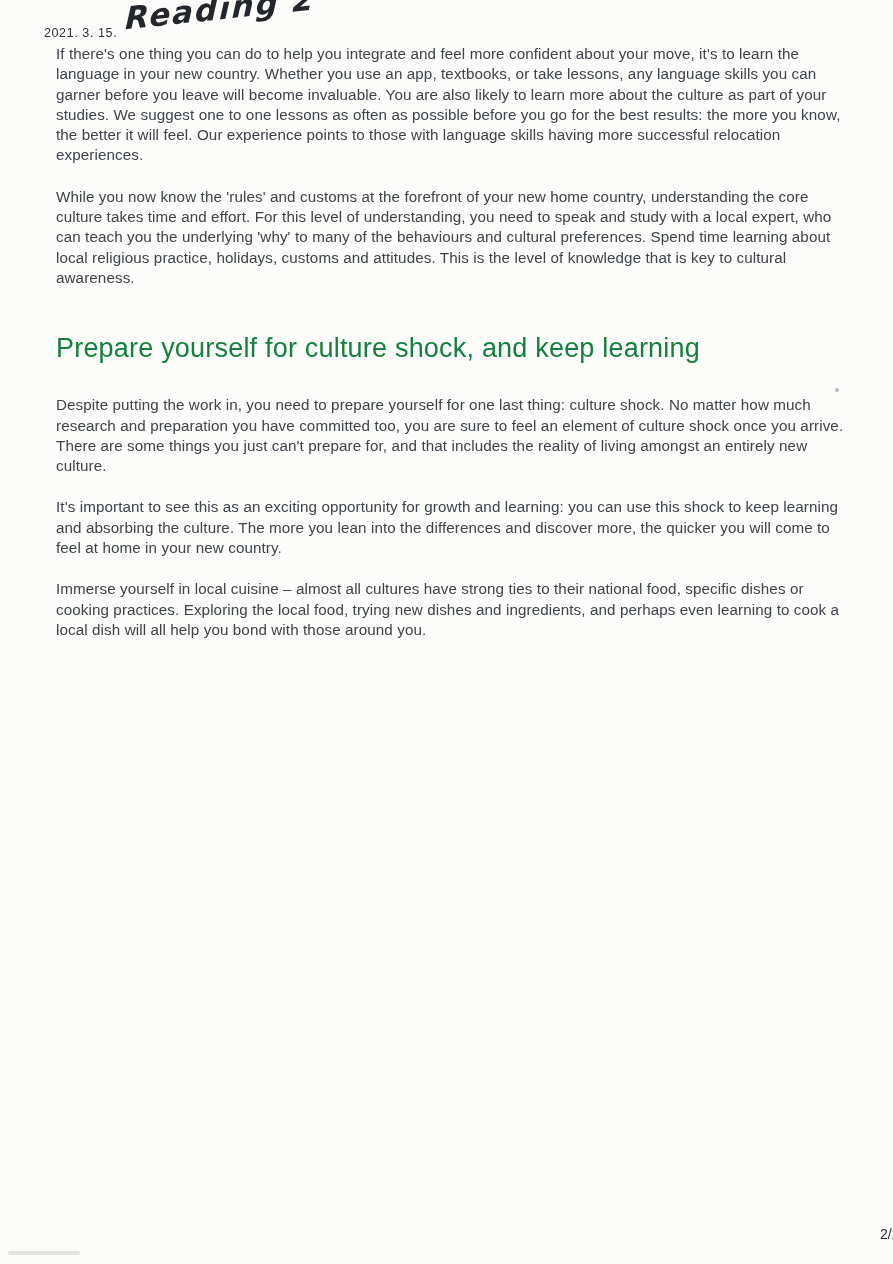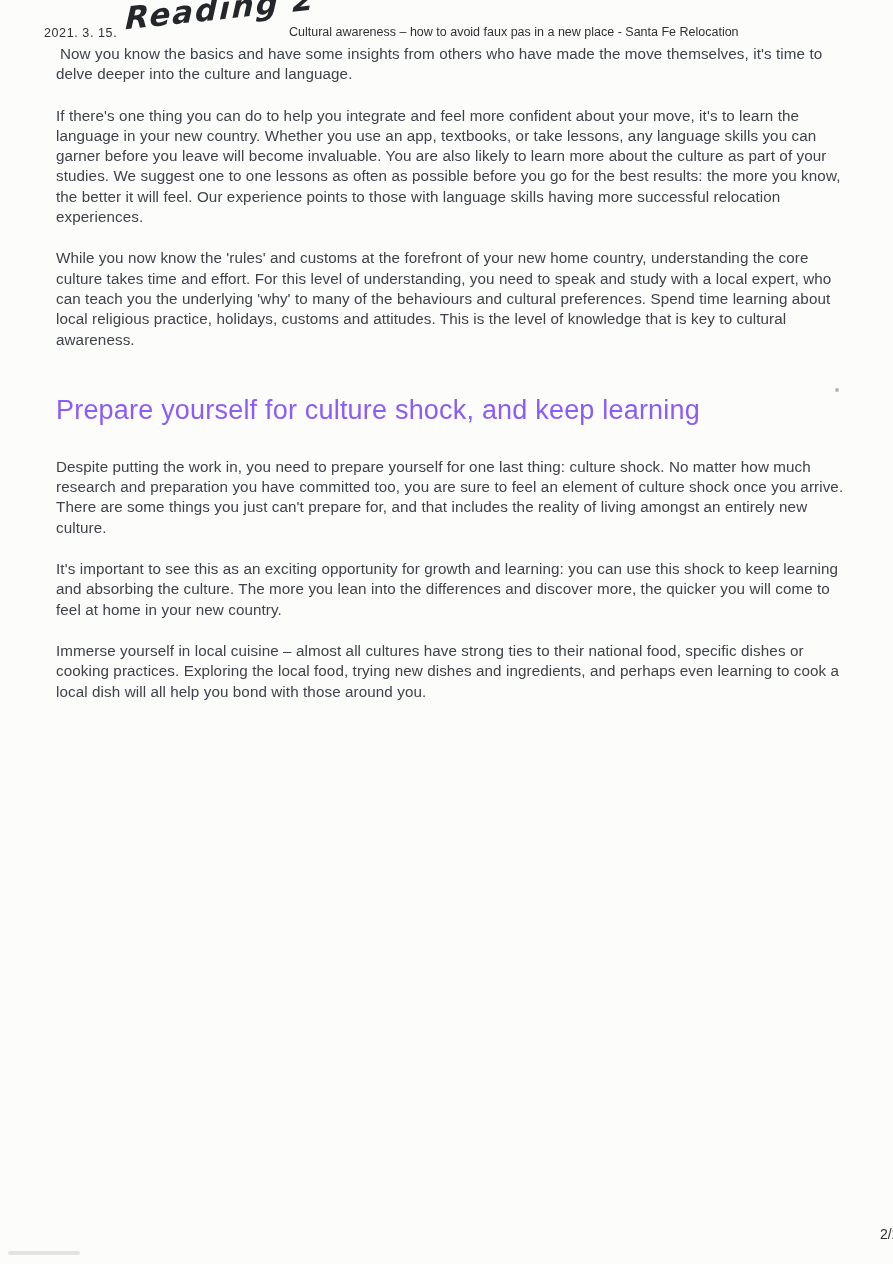--- a/index.html
+++ b/index.html
@@ -66,21 +66,21 @@
     color: #3e434a;
     letter-spacing: 0.1px;
   }
   .content p + p { margin-top: 21px; }
   .content .para-1 { text-indent: 4px; }
   .doc-heading {
     margin: 0;
     margin-top: 45px;
     font-size: 27px;
     font-weight: 400;
-    color: #8b5cf6;
+    color: #15803d;
     letter-spacing: 0.2px;
   }
   .after-heading { margin-top: 31px !important; }
 
   
   .footer-url {
     position: absolute;
     left: 37px;
     top: 1226px;
     font-size: 12.5px;
@@ -120,24 +120,22 @@
 </style>
 </head>
 <body>
 
 <div class="page">
 
   <div class="header-date">2021. 3. 15.</div>
 
   <div class="handwriting">Reading 2</div>
 
-  <div class="header-title">Cultural awareness – how to avoid faux pas in a new place - Santa Fe Relocation</div>
 
   <div class="content">
-    <p class="para-1">Now you know the basics and have some insights from others who have made the move themselves, it's time to delve deeper into the culture and language.</p>
     <p>If there's one thing you can do to help you integrate and feel more confident about your move, it's to learn the language in your new country. Whether you use an app, textbooks, or take lessons, any language skills you can garner before you leave will become invaluable. You are also likely to learn more about the culture as part of your studies. We suggest one to one lessons as often as possible before you go for the best results: the more you know, the better it will feel. Our experience points to those with language skills having more successful relocation experiences.</p>
     <p>While you now know the 'rules' and customs at the forefront of your new home country, understanding the core culture takes time and effort. For this level of understanding, you need to speak and study with a local expert, who can teach you the underlying 'why' to many of the behaviours and cultural preferences. Spend time learning about local religious practice, holidays, customs and attitudes. This is the level of knowledge that is key to cultural awareness.</p>
 
     <h1 class="doc-heading">Prepare yourself for culture shock, and keep learning</h1>
 
     <p class="after-heading">Despite putting the work in, you need to prepare yourself for one last thing: culture shock. No matter how much research and preparation you have committed too, you are sure to feel an element of culture shock once you arrive. There are some things you just can't prepare for, and that includes the reality of living amongst an entirely new culture.</p>
     <p>It's important to see this as an exciting opportunity for growth and learning: you can use this shock to keep learning and absorbing the culture. The more you lean into the differences and discover more, the quicker you will come to feel at home in your new country.</p>
     <p>Immerse yourself in local cuisine – almost all cultures have strong ties to their national food, specific dishes or cooking practices. Exploring the local food, trying new dishes and ingredients, and perhaps even learning to cook a local dish will all help you bond with those around you.</p>
   </div>
 

